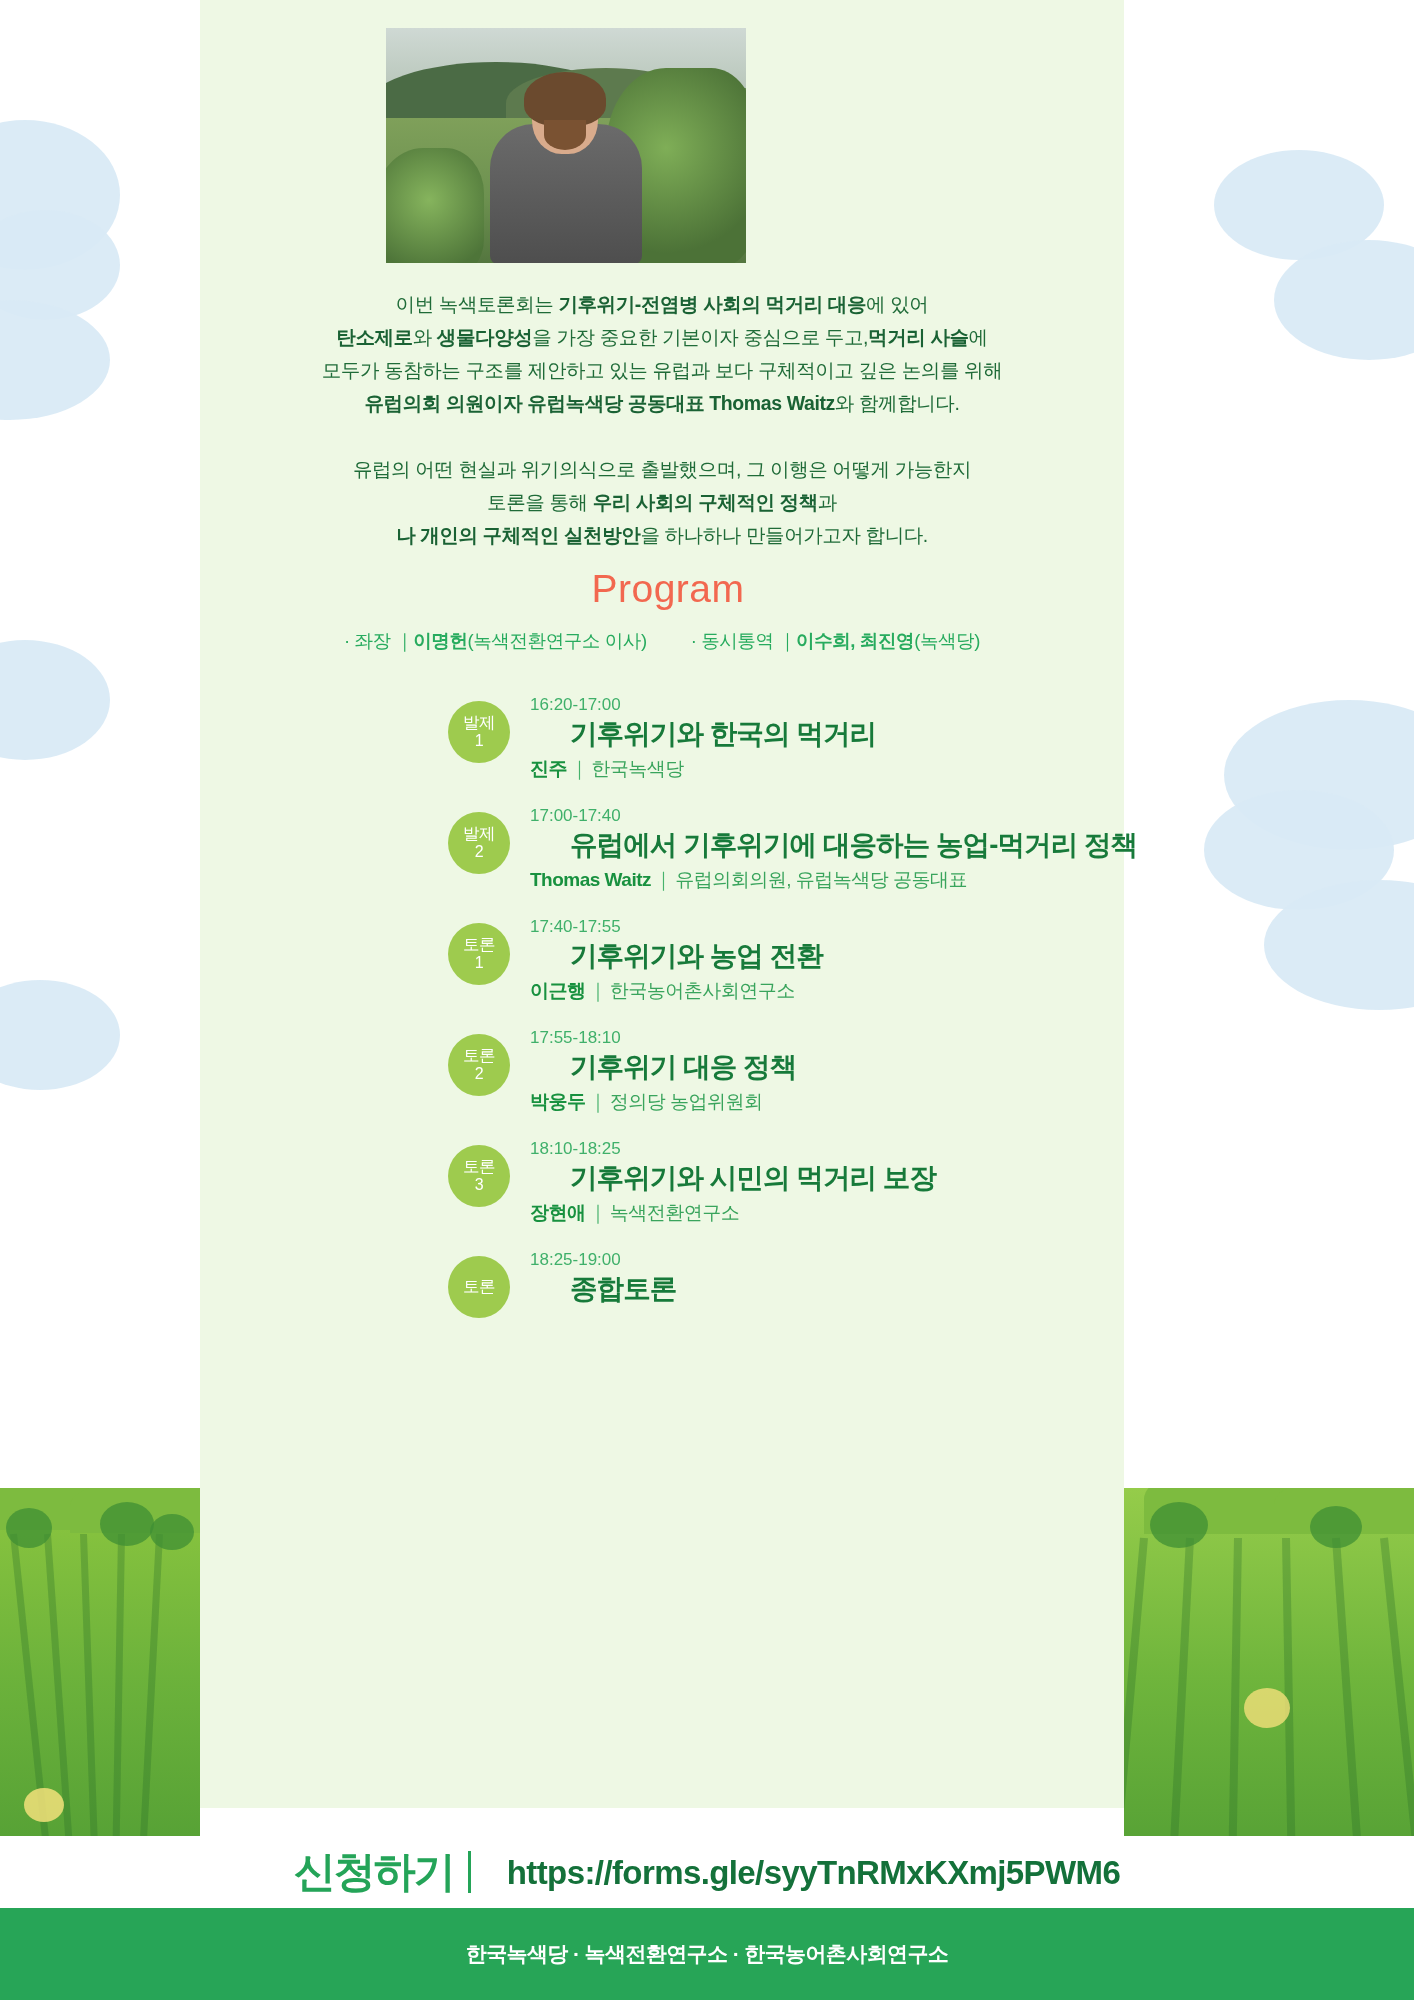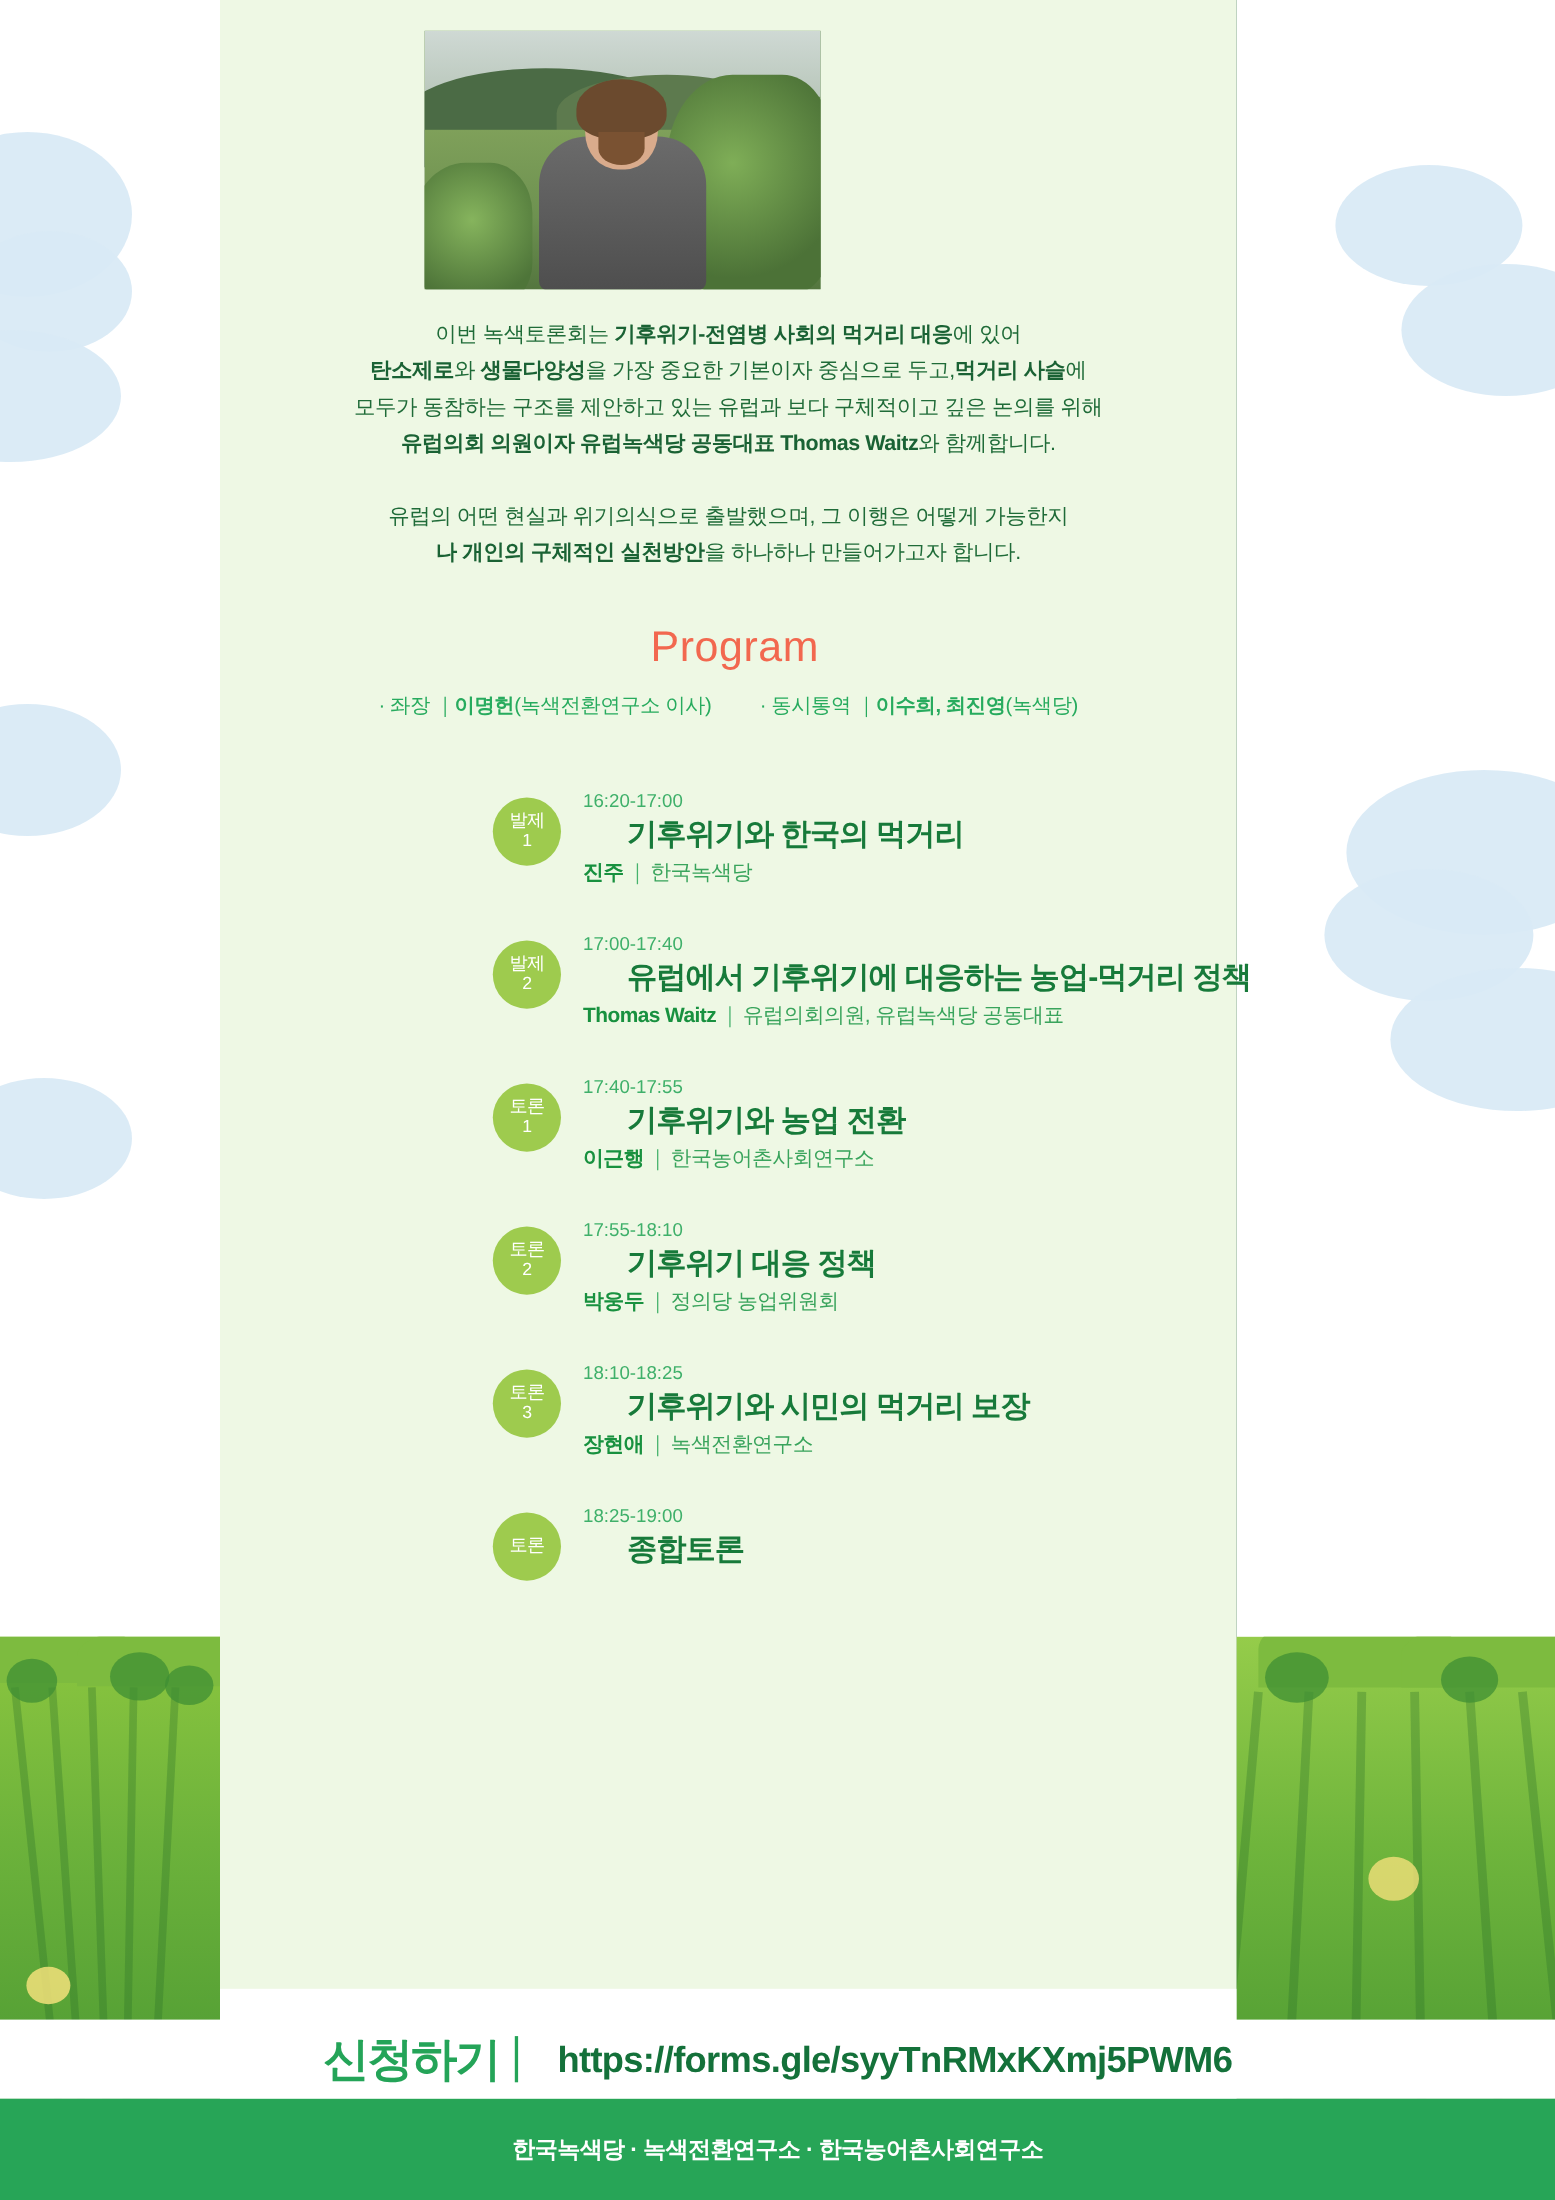--- a/index.html
+++ b/index.html
@@ -216,21 +216,20 @@
     font-size: 16.5px;
     letter-spacing: -0.6px;
   }
   .badge .bnum { font-size: 16px; }
   .badge.single { justify-content: center; }
   .ptime {
     color: #3fb06a;
     font-size: 17px;
     letter-spacing: 0;
     margin-bottom: 2px;
-    margin-top: 24px;
   }
   .ptitle {
     color: #177a3a;
     font-size: 27.5px;
     font-weight: bold;
     letter-spacing: -0.9px;
     line-height: 1.25;
     margin-bottom: 5px;
     margin-left: 40px;
   }
@@ -353,20 +352,21 @@
       <div class="person-beard"></div>
     </div>
 
     <div class="intro">
       <p><span>이번 녹색토론회는 </span><b>기후위기-전염병 사회의 먹거리 대응</b><span>에 있어</span></p>
       <p><b>탄소제로</b><span>와 </span><b>생물다양성</b><span>을 가장 중요한 기본이자 중심으로 두고,</span><b>먹거리 사슬</b><span>에</span></p>
       <p><span>모두가 동참하는 구조를 제안하고 있는 유럽과 보다 구체적이고 깊은 논의를 위해</span></p>
       <p><b>유럽의회 의원이자 유럽녹색당 공동대표 Thomas Waitz</b><span>와 함께합니다.</span></p>
       <div class="gap"></div>
       <p><span>유럽의 어떤 현실과 위기의식으로 출발했으며, 그 이행은 어떻게 가능한지</span></p>
+      <p><span>토론을 통해 </span><b>우리 사회의 구체적인 정책</b><span>과</span></p>
       <p><b>나 개인의 구체적인 실천방안</b><span>을 하나하나 만들어가고자 합니다.</span></p>
     </div>
 
     <div class="program-title">Program</div>
 
     <div class="hosts">
       <span>· 좌장 ｜</span><span class="nm">이명헌</span><span>(녹색전환연구소 이사)</span><span class="sp"></span><span>· 동시통역 ｜</span><span class="nm">이수희, 최진영</span><span>(녹색당)</span>
     </div>
 
     <div class="program-list">

